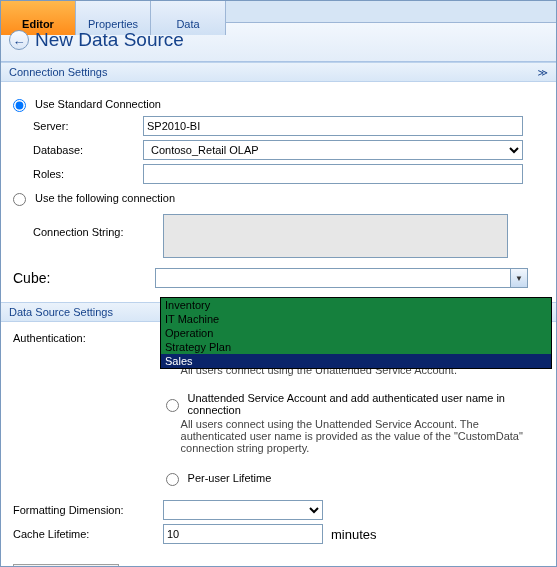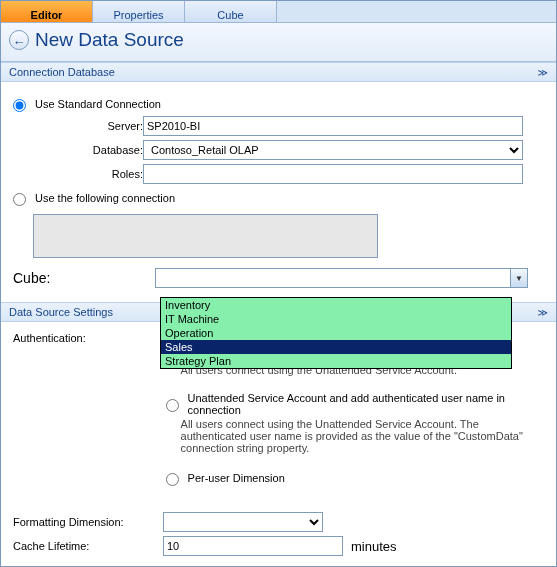--- a/index.html
+++ b/index.html
@@ -14,22 +14,22 @@
     overflow: hidden;
     border: 1px solid #7a9ac0;
   }
   .tabs {
     display: flex;
     background: #d6e5f5;
     border-bottom: 1px solid #9db6d6;
     height: 22px;
   }
   .tab {
-    padding: 8px 0;
-    width: 92px;
+    padding: 17px 0;
+    width: 75px;
     text-align: center;
     border-right: 1px solid #9db6d6;
     color: #15428b;
     background: linear-gradient(#e8f0fb, #cfe0f4);
     cursor: pointer;
     font-size: 11px;
   }
   .tab.active {
     background: linear-gradient(#ffb84d, #ff8c1a);
     color: #000;
@@ -75,39 +75,38 @@
   .section-body { padding: 8px 28px 10px 12px; }
   .row {
     display: flex;
     align-items: center;
     margin: 4px 0;
   }
   .indent1 { margin-left: 20px; }
   .row label.fld {
     width: 110px;
     font-size: 11px;
-    text-align: right;
   }
   .row label.fld2 { width: 130px; font-size: 11px; }
   .row label.fld3 { width: 145px; font-size: 14px; }
   input[type="text"], select, textarea {
     font-family: Tahoma, Arial, sans-serif;
     font-size: 11px;
     border: 1px solid #7f9db9;
     background: #fff;
     padding: 2px 3px;
     height: 20px;
   }
   input[type="text"]:disabled, textarea:disabled {
     background: #e7e7e7;
     color: #555;
   }
   .w-long { width: 380px; }
   .w-mid { width: 160px; }
-  .w-mid2 { width: 180px; }
+  .w-mid2 { width: 160px; }
   .radio-line { display: flex; align-items: center; gap: 6px; margin: 6px 0 2px 0; }
   .radio-line input { margin-left: 0; }
   textarea.connstr {
     width: 345px;
     height: 44px;
     resize: none;
     background: #e7e7e7;
   }
   .cube-select {
     position: relative;
@@ -129,23 +128,23 @@
     display: flex;
     align-items: center;
     justify-content: center;
     font-size: 8px;
     color: #333;
   }
   .dropdown-list {
     position: absolute;
     left: 160px;
     top: 297px;
-    width: 352px;
+    width: 392px;
     border: 1px solid #000;
-    background: #86efac;
+    background: #15803d;
     z-index: 50;
   }
   .dropdown-list .opt {
     padding: 1px 4px;
     font-size: 11px;
     cursor: pointer;
     white-space: nowrap;
   }
   .dropdown-list .opt.selected {
     background: #0a246a;
@@ -174,32 +173,32 @@
 </style>
 </head>
 <body>
 
 
 
 
 <div class="tabs">
   <div class="tab active">Editor</div>
   <div class="tab">Properties</div>
-  <div class="tab">Cube</div>
+  <div class="tab">Data</div>
 </div>
 
 
 <div class="page-title-bar">
   <span class="back-btn">←</span>
   <span class="page-title">New Data Source</span>
 </div>
 
 
 <div class="section-header">
-  <span>Connection Database</span>
+  <span>Connection Settings</span>
   <span class="chev">≫</span>
 </div>
 <div class="section-body">
   <div class="radio-line">
     <input type="radio" name="connmode" checked="" style="">
     <span>Use Standard Connection</span>
   </div>
   <div class="row indent1">
     <label class="fld">Server:</label>
     <input type="text" class="w-long" value="SP2010-BI" style="">
@@ -212,20 +211,21 @@
   </div>
   <div class="row indent1">
     <label class="fld">Roles:</label>
     <input type="text" class="w-long" value="" style="">
   </div>
   <div class="radio-line">
     <input type="radio" name="connmode" style="">
     <span>Use the following connection</span>
   </div>
   <div class="row indent1" style="align-items:flex-start; margin-top:8px;">
+    <label class="fld2" style="padding-top:12px;">Connection String:</label>
     <textarea class="connstr" disabled="" style=""></textarea>
   </div>
   <div class="row" style="margin-top:10px;">
     <label class="fld3">Cube:</label>
     <div class="cube-select">
       <span></span>
       <span class="dd-btn">▼</span>
     </div>
   </div>
 </div>
@@ -244,41 +244,41 @@
         <span>Unattended Service Account</span>
       </div>
       <div class="helptext" style="margin-left:20px;">All users connect using the Unattended Service Account.</div>
       <div class="auth-radio">
         <input type="radio" name="auth" style="">
         <span>Unattended Service Account and add authenticated user name in connection</span>
       </div>
       <div class="helptext" style="margin-left:20px;">All users connect using the Unattended Service Account. The authenticated user name is provided as the value of the "CustomData" connection string property.</div>
       <div class="auth-radio">
         <input type="radio" name="auth" style="">
-        <span>Per-user Dimension</span>
+        <span>Per-user Lifetime</span>
       </div>
     </div>
   </div>
-  <div class="row" style="margin-top:26px;">
+  <div class="row" style="margin-top:14px;">
     <label style="width:150px;">Formatting Dimension:</label>
     <select class="w-mid">
       <option></option>
     </select>
   </div>
   <div class="row">
     <label style="width:150px;">Cache Lifetime:</label>
     <input type="text" class="w-mid2" value="10" style="">
     <span class="after-input">minutes</span>
   </div>
 </div>
 <button class="test" disabled="">Test Data Source</button>
 
 
 <div class="dropdown-list">
   <div class="opt">Inventory</div>
   <div class="opt">IT Machine</div>
   <div class="opt">Operation</div>
+  <div class="opt">Strategy Plan</div>
   <div class="opt selected">Sales</div>
-  <div class="opt">Strategy Plan</div>
 </div>
 
 
 
 
 </body></html>

